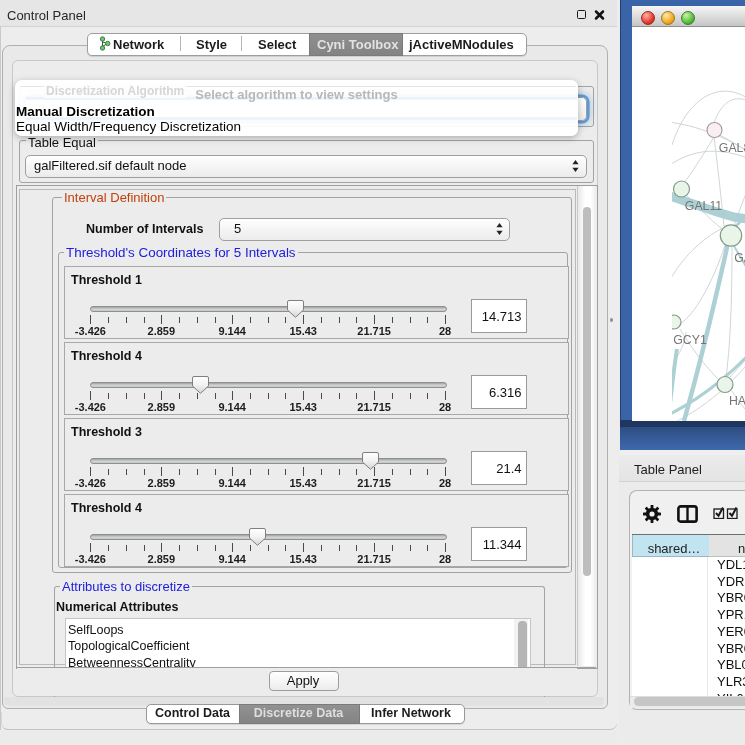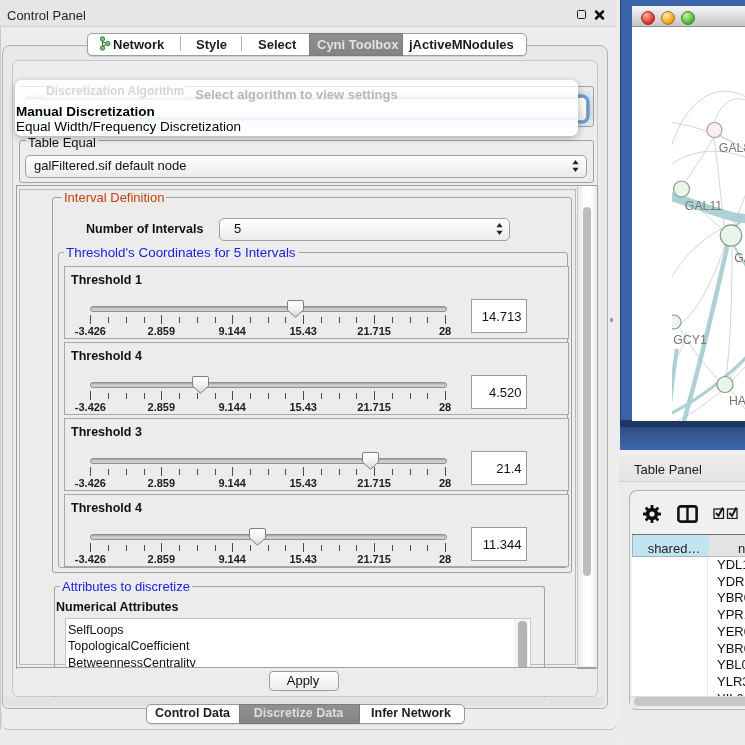--- a/index.html
+++ b/index.html
@@ -158,21 +158,21 @@
       <path d="M2,0.5 H15 Q16.5,0.5 16.5,2 V10 L8.5,17.3 L0.5,10 V2 Q0.5,0.5 2,0.5 Z" fill="url(#g342)" stroke="#7f7f7f"></path>
       <defs>
           <linearGradient id="g342" x1="0" y1="0" x2="0" y2="1">
             <stop offset="0" stop-color="#ffffff"></stop>
             <stop offset="0.5" stop-color="#f2f2f2"></stop>
             <stop offset="1" stop-color="#d5d5d5"></stop>
           </linearGradient>
         </defs>
     </svg>
     <div style="position:absolute;left:405.5px;top:31.5px;width:54px;height:32px;background:#ffffff;border:1px solid #9a9a9a;"></div>
-    <div style="position:absolute;left:405.5px;top:42px;width:51px;text-align:right;font-size:13px;color:#111;">4.520</div>
+    <div style="position:absolute;left:405.5px;top:42px;width:51px;text-align:right;font-size:13px;color:#111;">6.316</div>
   </div>
 
   <div class="abs" style="left:64px;top:418px;width:503px;height:71px;border:1px solid #a8a8a8;background:#ececec;">
     <div style="position:absolute;left:6px;top:6px;font-size:12.5px;font-weight:bold;color:#111;">Threshold 3</div>
     <div style="position:absolute;left:25.4px;top:38.5px;width:354.6px;height:4px;background:linear-gradient(#9e9e9e,#d2d6d8 55%,#c2c6c8);border:1px solid #8f8f8f;border-radius:3px;"></div>
     <div style="position:absolute;left:25.4px;top:48px;width:1px;height:8.5px;background:#4a4a4a;"></div>
       <div style="position:absolute;left:43.1px;top:49.5px;width:1px;height:6px;background:#4a4a4a;"></div>
       <div style="position:absolute;left:60.9px;top:49.5px;width:1px;height:6px;background:#4a4a4a;"></div>
       <div style="position:absolute;left:78.6px;top:49.5px;width:1px;height:6px;background:#4a4a4a;"></div>
       <div style="position:absolute;left:96.3px;top:48px;width:1px;height:8.5px;background:#4a4a4a;"></div>

